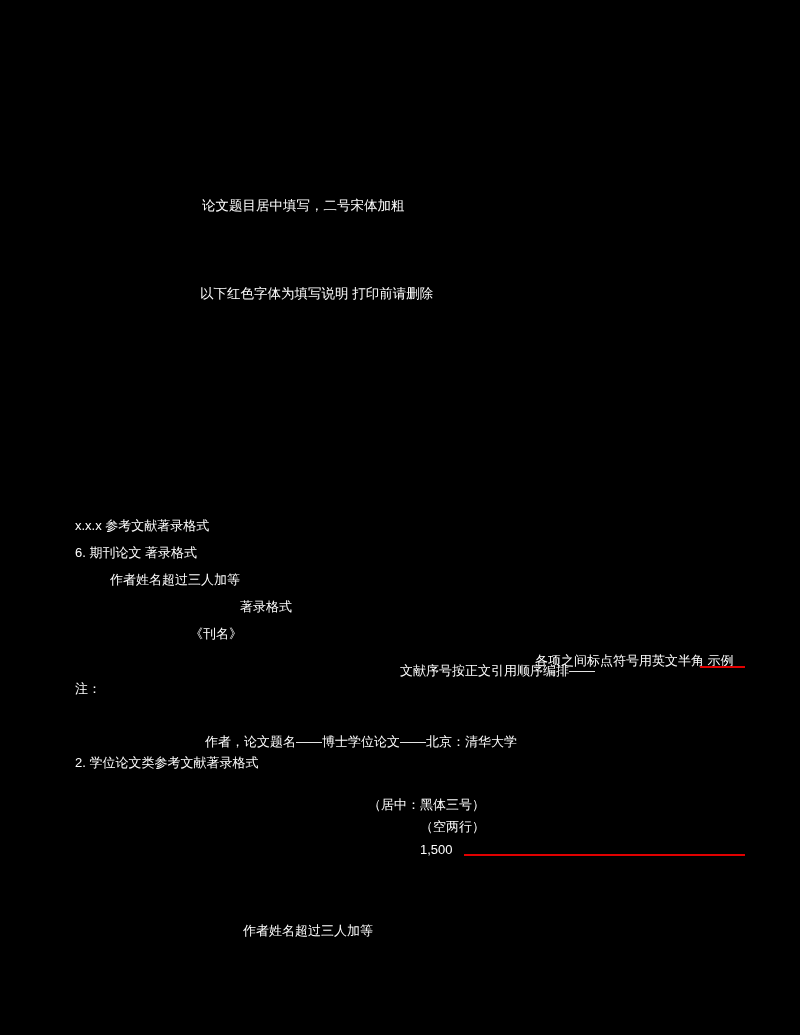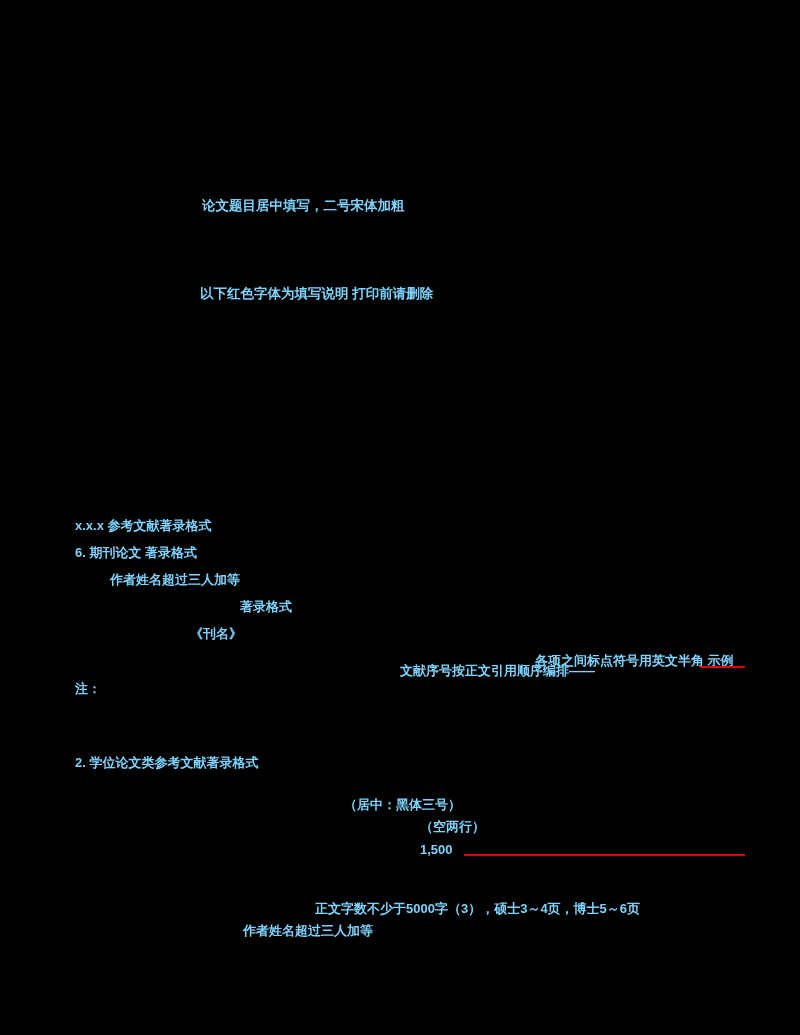--- a/index.html
+++ b/index.html
@@ -14,22 +14,22 @@
     font-family: "Liberation Sans", "DejaVu Sans", sans-serif;
   }
   .page {
     position: relative;
     width: 800px;
     height: 1035px;
     background: #000000;
   }
   .ann {
     position: absolute;
-    color: #7dd3fc;
-    font-weight: bold;
+    color: #ffffff;
+    font-weight: normal;
     font-size: 13px;
     line-height: 14px;
     white-space: nowrap;
     letter-spacing: 0px;
   }
   .ann.big {
     font-size: 13.5px;
   }
   .rule {
     position: absolute;
@@ -59,26 +59,26 @@
   <div class="ann" style="left:400px; top:627px;margin-top:37px;">文献序号按正文引用顺序编排——</div>
 
   <div class="ann" style="left:535px; top:654px;">各项之间标点符号用英文半角 示例</div>
 
   <div class="rule" style="left:700px; top:666px; width:45px;"></div>
 
   <div class="ann" style="left:75px; top:682px;">注：</div>
 
   <div class="ann" style="left:75px; top:708px;margin-top:48px;">2. 学位论文类参考文献著录格式</div>
 
+  <div class="ann" style="left:205px; top:735px;">作者，论文题名——博士学位论文——北京：清华大学</div>
 
-  <div class="ann" style="left:344px; top:798px;">（居中：黑体三号）</div>
+  <div class="ann" style="left:368px; top:798px;">（居中：黑体三号）</div>
 
   <div class="ann" style="left:420px; top:820px;">（空两行）</div>
 
   <div class="ann" style="left:420px; top:843px;">1,500</div>
 
   <div class="rule" style="left:464px; top:854px; width:281px;"></div>
 
-  <div class="ann" style="left:315px; top:902px;">正文字数不少于5000字（3），硕士3～4页，博士5～6页</div>
 
   <div class="ann" style="left:243px; top:924px;">作者姓名超过三人加等</div>
 
 </div>
 
 </body></html>

